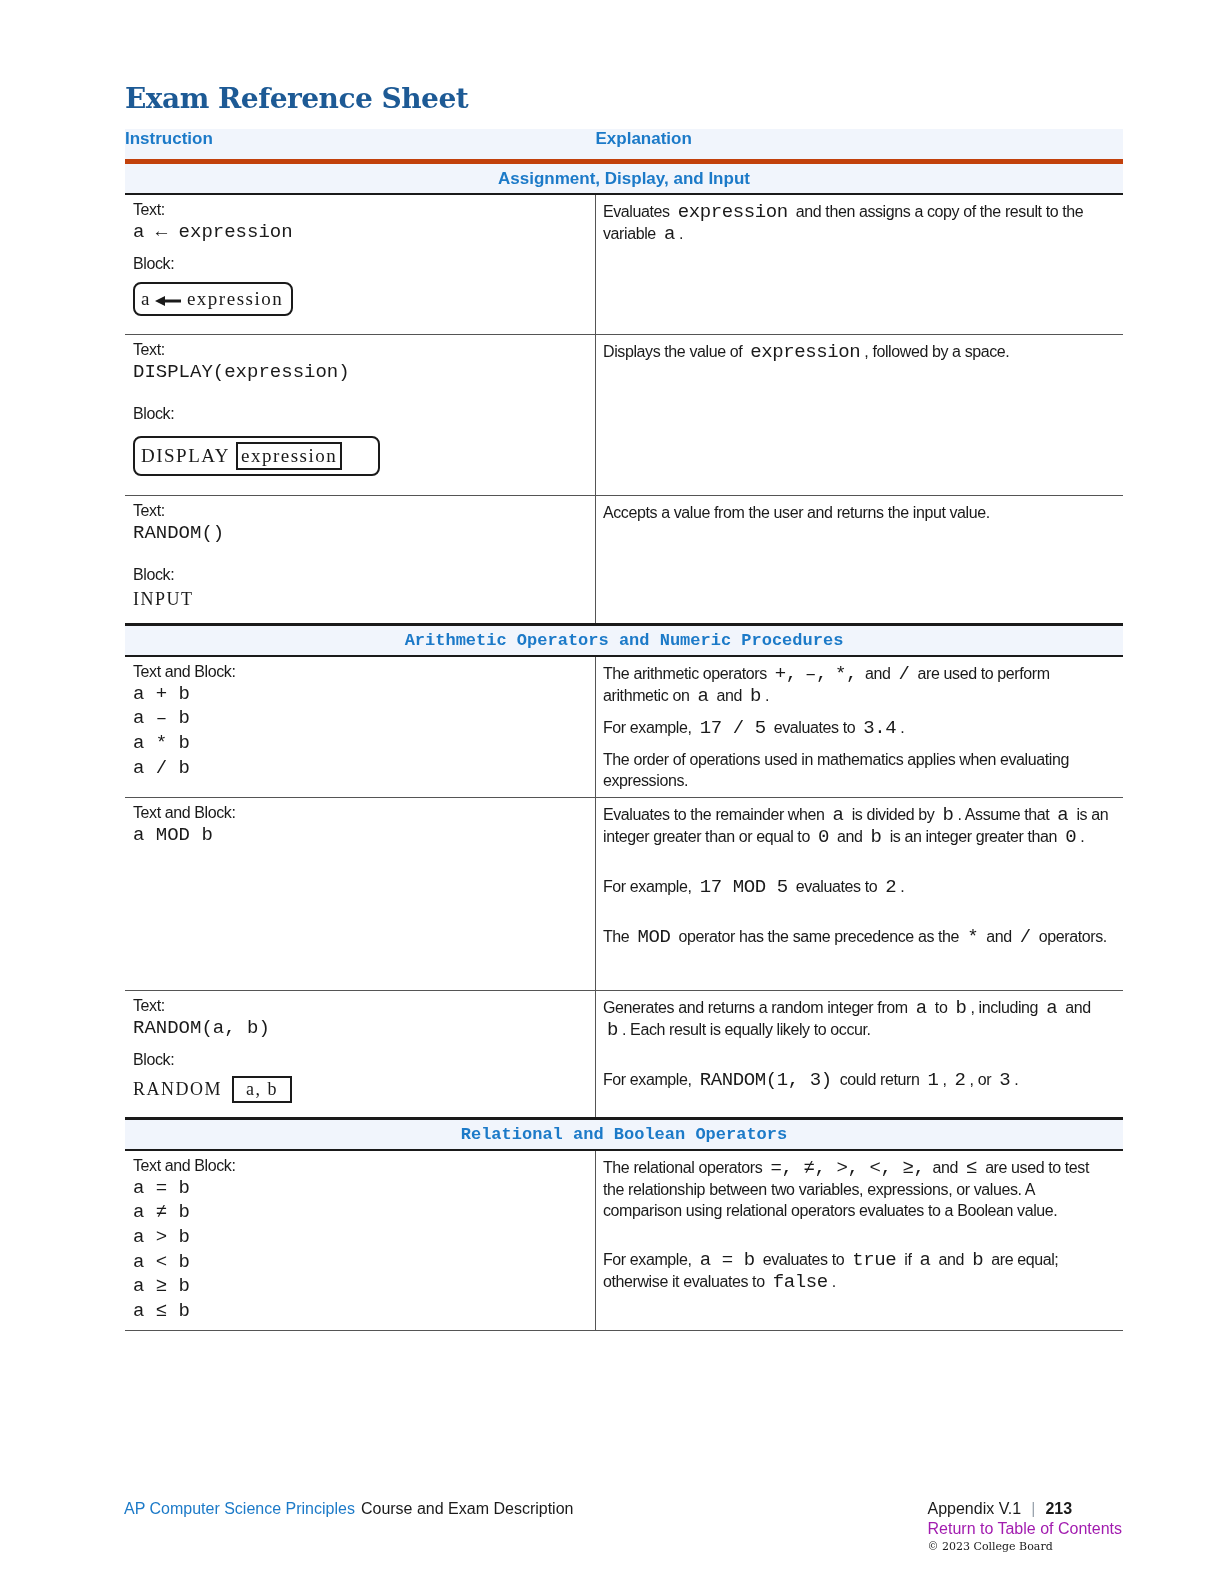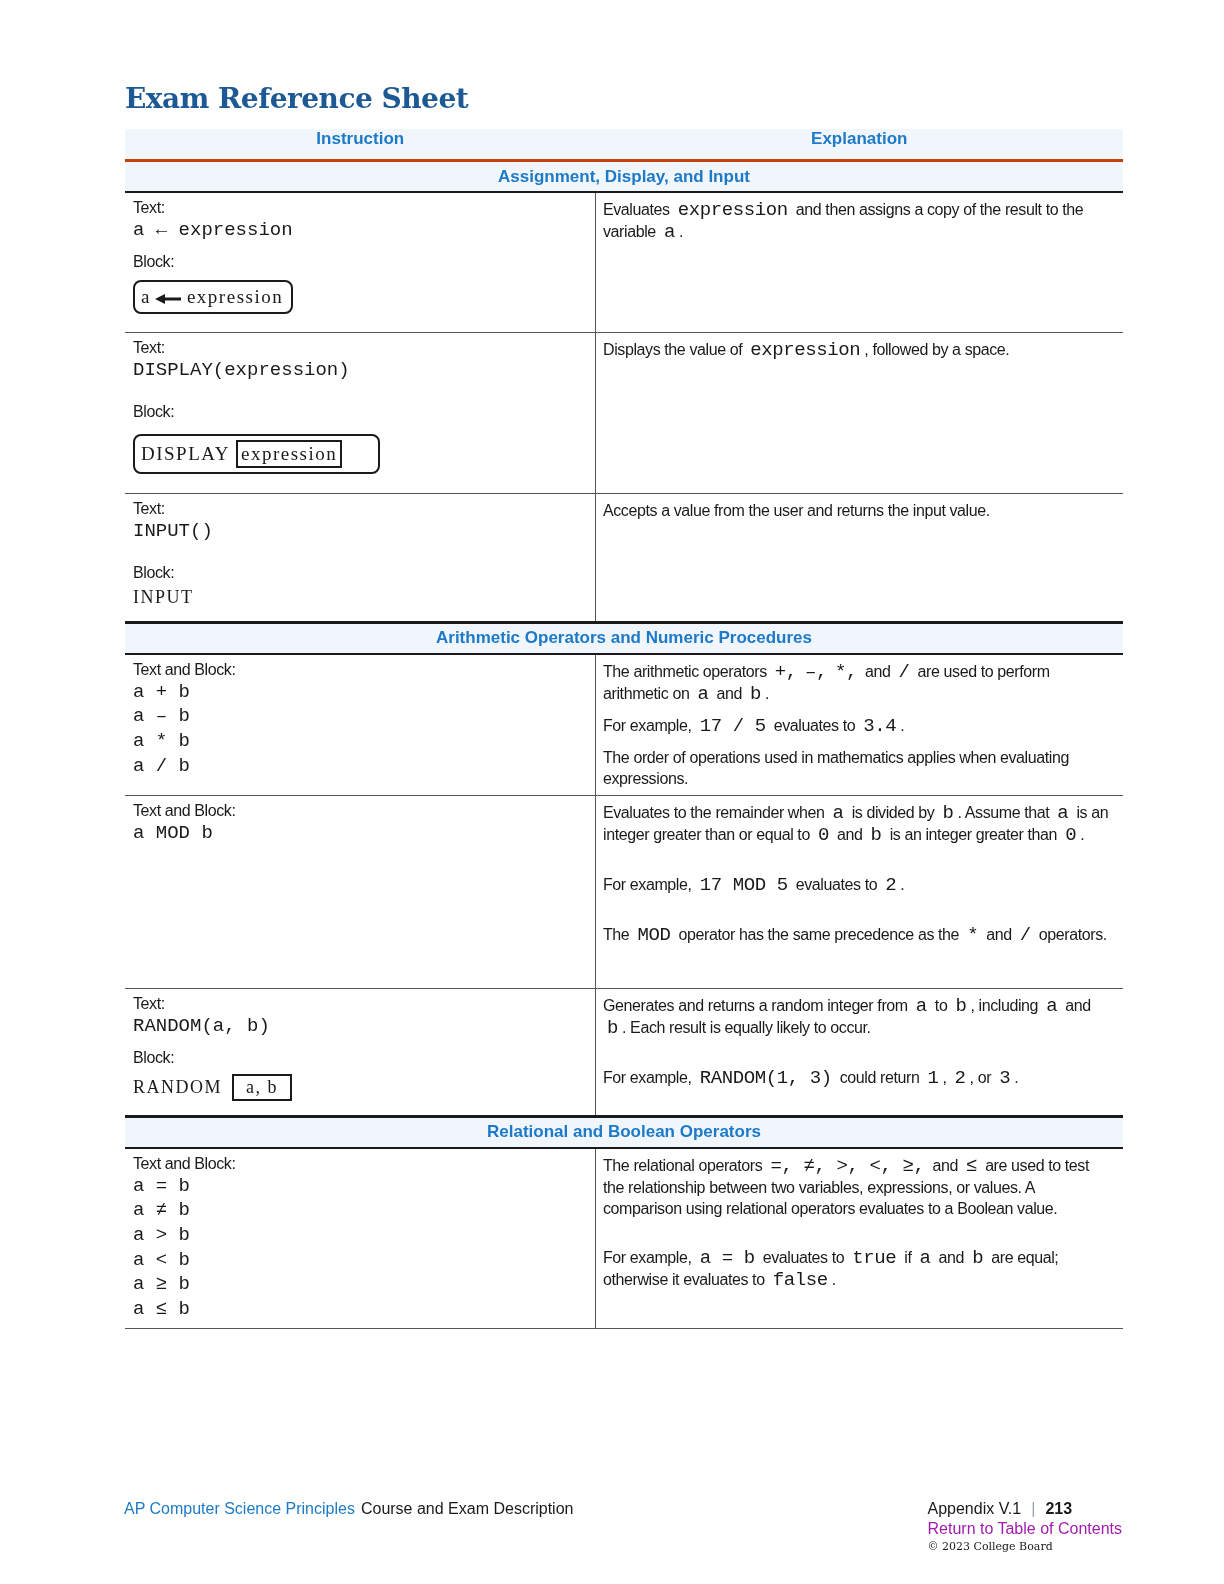--- a/index.html
+++ b/index.html
@@ -1,22 +1,22 @@
 <!DOCTYPE html>
 <html><head>
 <meta charset="utf-8">
 <style>
   html, body { margin:0; padding:0; background:#ffffff; }
   body { width:1224px; height:1584px; position:relative; font-family:"Liberation Sans", sans-serif; color:#1a1a1a; }
   .title { position:absolute; left:125px; top:82px; font-family:"DejaVu Serif", serif; font-weight:bold; font-size:28px; color:#1d5a95; letter-spacing:-0.5px;text-align:center; }
   .sheet { position:absolute; left:125px; top:129px; width:998px; border-collapse:collapse; }
   .sheet td, .sheet th { padding:0; vertical-align:top; }
-  .hdr th { background:#f1f5fc; color:#1c7ac8; font-weight:bold; font-size:17px; height:30px; text-align:center; border-bottom:3px solid #c2410c; }
+  .hdr th { background:#f1f5fc; color:#1c7ac8; font-weight:bold; font-size:17px; height:30px; text-align:left; border-bottom:5px solid #c2410c; }
   .sec td { background:#f1f5fc; color:#1c7ac8; font-weight:bold; font-size:17px; height:29px; text-align:center; vertical-align:middle; border-bottom:2px solid #1a1a1a; }
-  .sec.thick td { border-top:3px solid #1a1a1a; }
+  .sec.thick td { border-top:3px solid #1a1a1a;font-family:Liberation Mono, monospace; }
   .row td { border-bottom:1.5px solid #555; }
   .row td.left { width:462px; border-right:1.5px solid #555; padding:5px 0 6px 8px; }
   .row td.right { padding:6px 10px 6px 7px; }
   .lbl { font-size:16px; letter-spacing:-0.4px; margin:0; line-height:20px; }
   .code { font-family:"Liberation Mono", monospace; font-size:19px; line-height:24px; margin:0; }
   .code.lines div { line-height:24.7px; }
   .gap { height:10px; }
   .gap2 { height:20px; }
   .exp { font-size:16px; letter-spacing:-0.4px; line-height:21px; margin:0; }
   .exp + .exp { margin-top:10px; }
@@ -80,21 +80,21 @@
       </span>
     </td>
     <td class="right">
       <p class="exp"><span>Displays the value of</span> <span class="m">expression</span><span>, followed by a space.</span></p>
     </td>
   </tr>
 
   <tr class="row" style="height:129px">
     <td class="left">
       <p class="lbl">Text:</p>
-      <p class="code">INPUT()</p>
+      <p class="code">RANDOM()</p>
       <div class="gap2"></div>
       <p class="lbl">Block:</p>
       <div style="height:4px"></div>
       <span class="blk-plain">INPUT</span>
     </td>
     <td class="right">
       <p class="exp">Accepts a value from the user and returns the input value.</p>
     </td>
   </tr>
 

